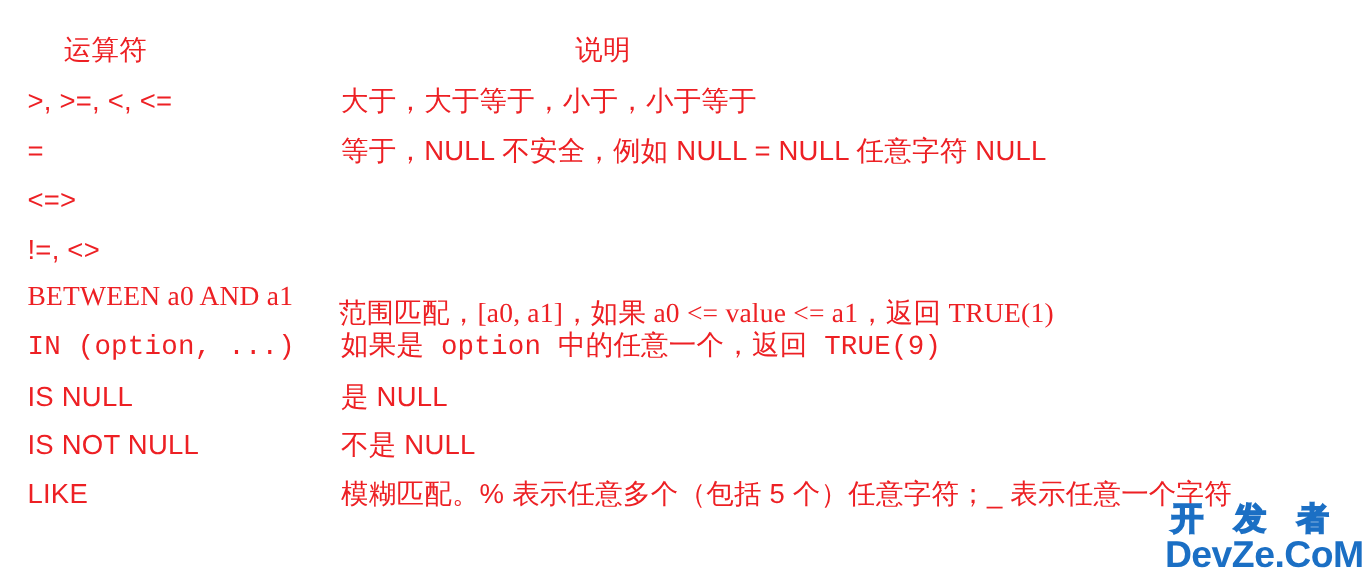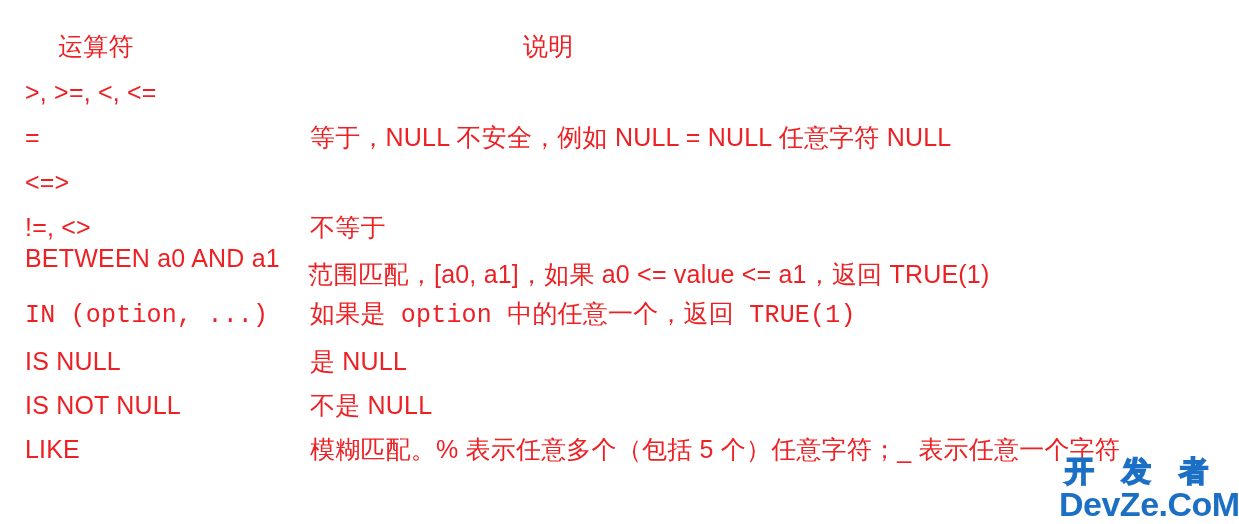--- a/index.html
+++ b/index.html
@@ -67,21 +67,21 @@
   }
   .header-row .cell.desc {
     left: 523px;
   }
 
   
   .r0 { top: 70px; }
   .r1 { top: 115px; }
   .r2 { top: 160px; }
   .r3 { top: 205px; }
-  .r4 { top: 236px; }
+  .r4 { top: 248px; font-family: Liberation Serif, serif; }
   .r5 { top: 294px; font-family: Liberation Mono, monospace; }
   .r6 { top: 339px; }
   .r7 { top: 383px; }
   .r8 { top: 427px; padding-left: 40px; }
 
   
   #watermark {
     position: absolute;
     right: -4px;
     bottom: 2px;
@@ -120,44 +120,44 @@
 
 <div id="operator-table">
 
   <div class="row header-row">
     <span class="cell op">运算符</span>
     <span class="cell desc">说明</span>
   </div>
 
   <div class="row r0">
     <span class="cell op">&gt;, &gt;=, &lt;, &lt;=</span>
+    <span class="cell desc">大于，大于等于，小于，小于等于</span>
   </div>
 
   <div class="row r1">
     <span class="cell op">=</span>
     <span class="cell desc">等于，NULL 不安全，例如 NULL = NULL 任意字符 NULL</span>
   </div>
 
   <div class="row r2">
     <span class="cell op">&lt;=&gt;</span>
   </div>
 
   <div class="row r3">
     <span class="cell op">!=, &lt;&gt;</span>
-    <span class="cell desc">不等于</span>
   </div>
 
   <div class="row r4 wide">
     <span class="cell op">BETWEEN a0 AND a1</span>
     <span class="cell desc">范围匹配，[a0, a1]，如果 a0 &lt;= value &lt;= a1，返回 TRUE(1)</span>
   </div>
 
   <div class="row r5">
     <span class="cell op">IN (option, ...)</span>
-    <span class="cell desc">如果是 option 中的任意一个，返回 TRUE(1)</span>
+    <span class="cell desc">如果是 option 中的任意一个，返回 TRUE(9)</span>
   </div>
 
   <div class="row r7">
     <span class="cell op">IS NOT NULL</span>
     <span class="cell desc">不是 NULL</span>
   </div>
 
   <div class="row r6">
     <span class="cell op">IS NULL</span>
     <span class="cell desc">是 NULL</span>

